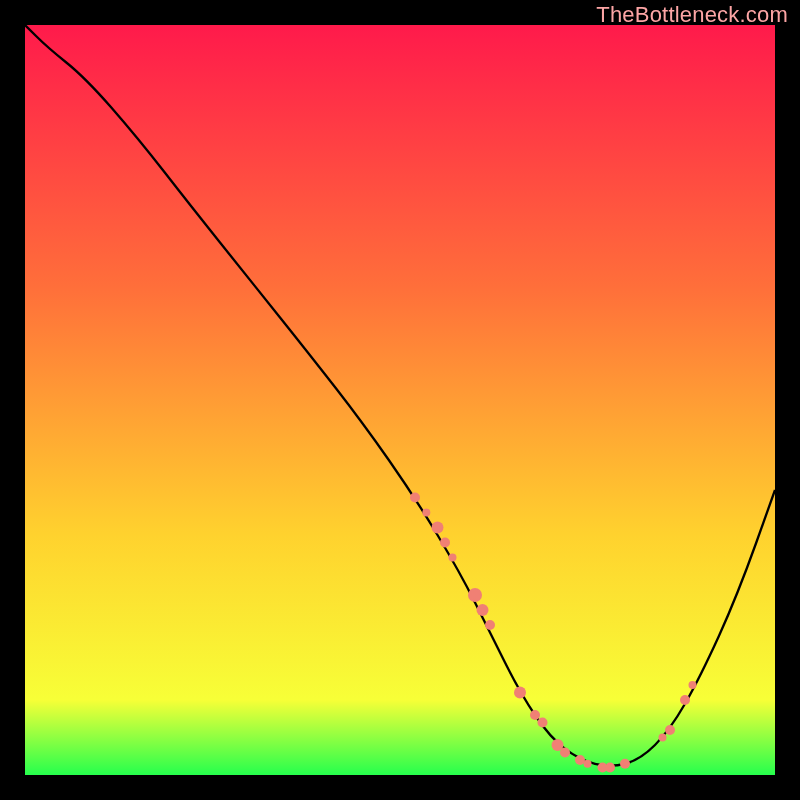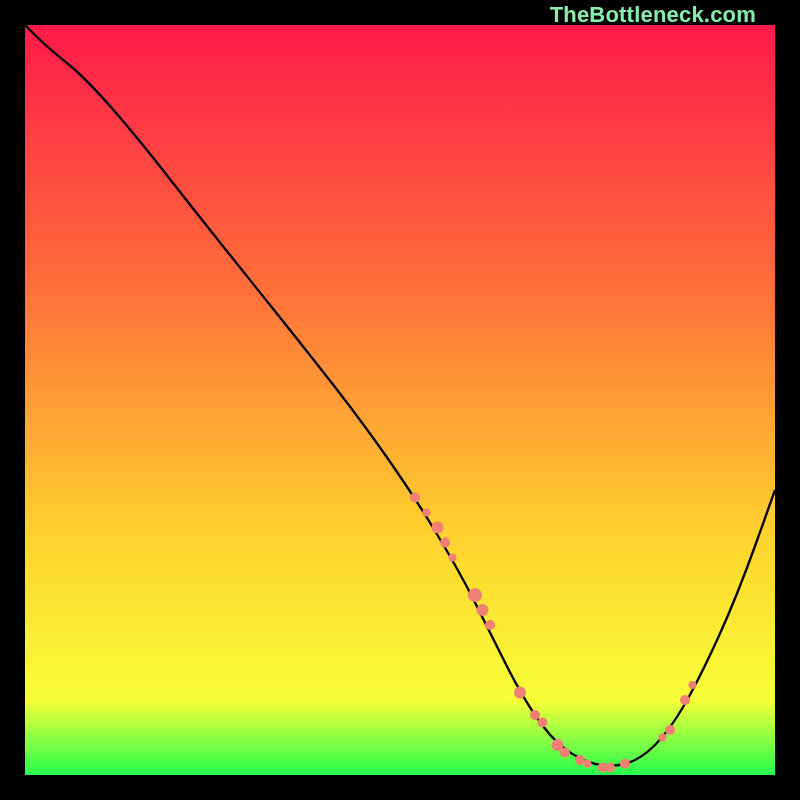--- a/index.html
+++ b/index.html
@@ -22,24 +22,24 @@
   .plot-area {
     position: absolute;
     left: 0;
     top: 0;
     width: 750px;
     height: 750px;
   }
   .watermark {
     position: absolute;
     top: 2px;
-    right: 44px;
+    right: 12px;
     font-size: 22px;
-    font-weight: 700;
-    color: #86efac;
+    font-weight: 400;
+    color: #fca5a5;
     letter-spacing: 0.2px;
     user-select: none;
   }
   svg {
     display: block;
   }
 </style>
 </head>
 <body>
 

